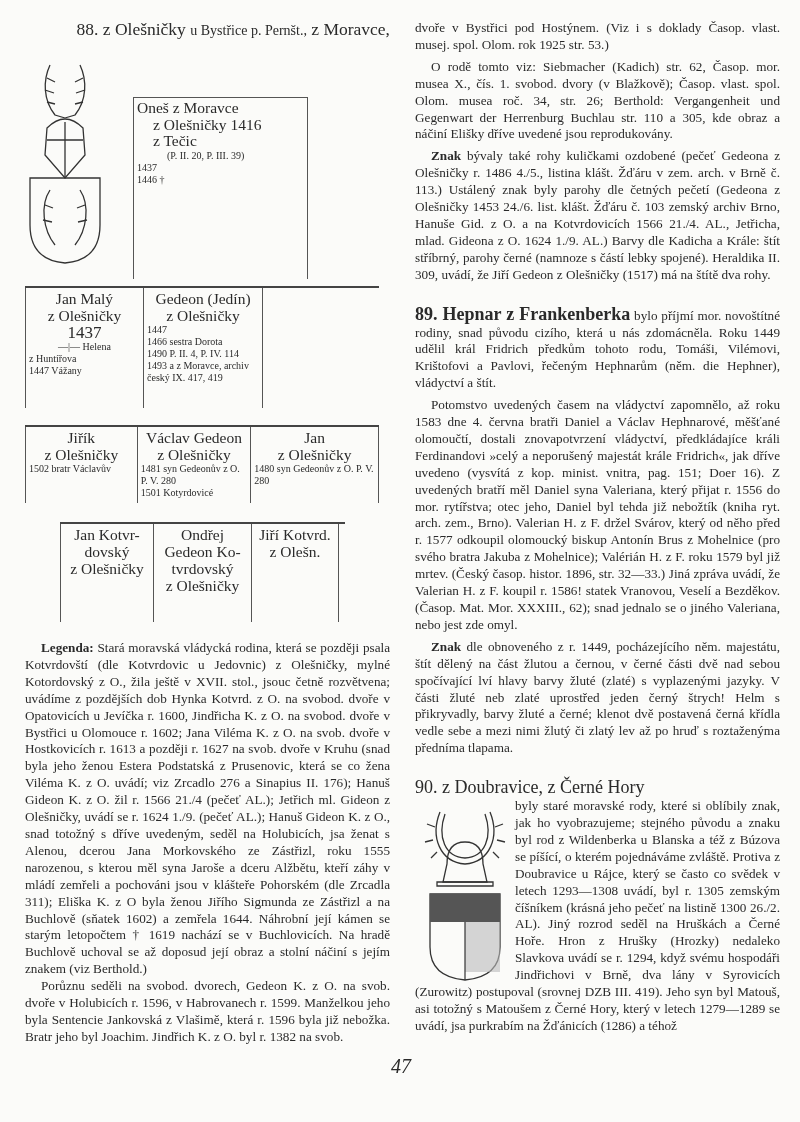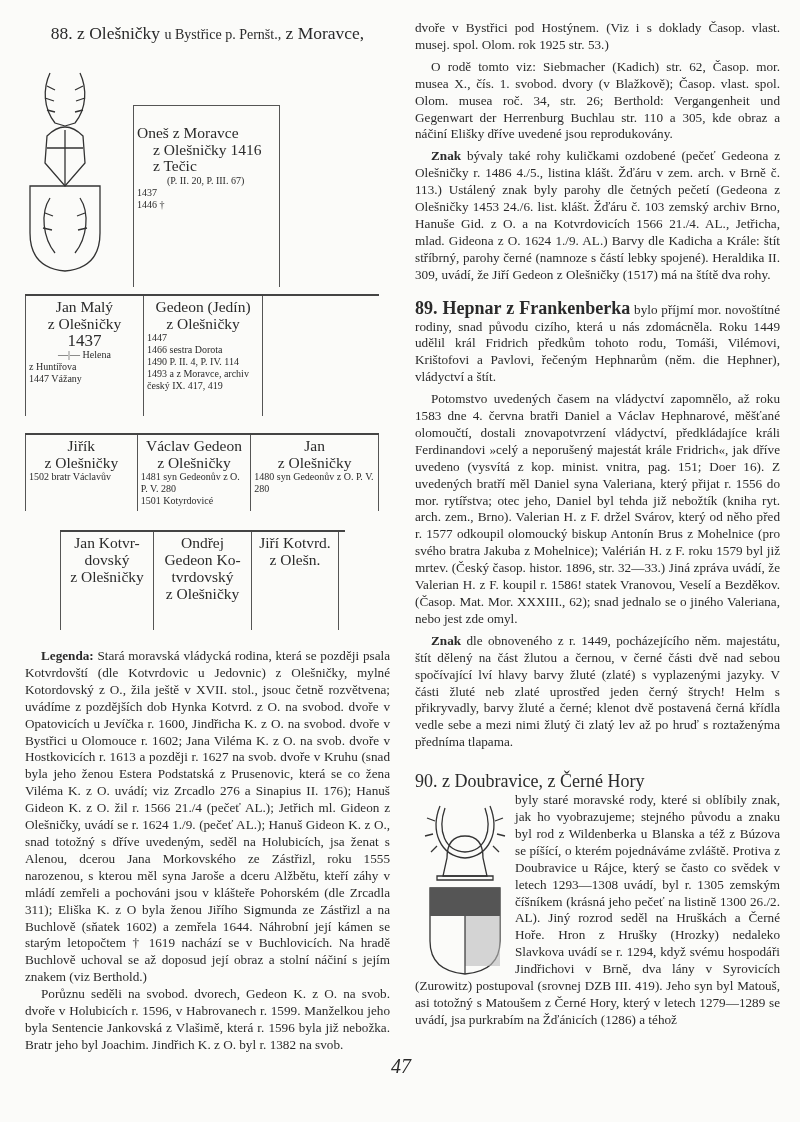--- a/index.html
+++ b/index.html
@@ -8,32 +8,32 @@
     font-family: "Liberation Serif", "DejaVu Serif", serif; color: #2a2a2a;
   }
   .col { position: absolute; top: 20px; width: 365px; font-size: 13.2px; line-height: 16.9px; }
   .col.left { left: 25px; }
   .col.right { left: 415px; }
   p { margin: 0; text-align: justify; }
   .indent { text-indent: 16px; }
   .gap { margin-top: 5px; }
   b.lead { font-weight: bold; }
 
-  .h88 { font-size: 17.5px; line-height: 27px; text-align: center; }
+  .h88 { font-size: 17.5px; line-height: 19px; text-align: right; }
   .h88 .small { font-size: 14px; }
   .h88 .line2 { padding-left: 90px; display: block; }
 
   .sec-head { font-size: 18px; font-weight: bold; }
 
   
   .tree { position: relative; height: 600px; }
   .arms88 { position: absolute; left: 0; top: 20px; width: 90px; height: 205px; }
   .box { position: absolute; border-left: 1px solid #555; border-right: 1px solid #555; }
   .box.top { border-top: 1px solid #555; }
-  .onesh { left: 108px; top: 57px; width: 147px; height: 182px; padding: 19px 3px; box-sizing: border-box; }
+  .onesh { left: 108px; top: 57px; width: 175px; height: 182px; padding: 2px 3px; box-sizing: border-box; }
   .onesh .name { font-size: 15.5px; line-height: 16.5px; }
   .onesh .sm { font-size: 10px; line-height: 12px; }
 
   .gen { position: absolute; left: 0; width: 354px; border-top: 2px solid #444; display: flex; }
   .gen .cell { border-left: 1px solid #555; box-sizing: border-box; padding: 2px 3px; }
   .gen .cell:last-child { border-right: 1px solid #555; }
   .cell .nm { font-size: 15.5px; line-height: 17px; text-align: center; }
   .cell .nm.big { font-size: 17px; }
   .cell .sm { font-size: 10px; line-height: 12px; }
   .g1 { top: 246px; height: 120px; }
@@ -65,21 +65,21 @@
         <path d="M5 118 L75 118 L75 165 Q75 200 40 203 Q5 200 5 165 Z"></path>
         <path d="M25 130 C15 145,18 170,30 185 M55 130 C65 145,62 170,50 185"></path>
         <path d="M20 145 l8 3 M18 160 l9 2 M60 145 l-8 3 M62 160 l-9 2"></path>
       </g>
     </svg>
 
     <div class="box top onesh">
       <div class="name">Oneš z Moravce</div>
       <div class="name" style="padding-left:16px">z Olešničky 1416</div>
       <div class="name" style="padding-left:16px">z Tečic</div>
-      <div class="sm" style="padding-left:30px">(P. II. 20, P. III. 67)</div>
+      <div class="sm" style="padding-left:30px">(P. II. 20, P. III. 39)</div>
       <div class="sm">1437</div>
       <div class="sm">1446 †</div>
     </div>
 
     <div class="gen g1">
       <div class="cell" style="width:118px">
         <div class="nm">Jan Malý</div>
         <div class="nm">z Olešničky</div>
         <div class="nm big">1437</div>
         <div class="sm" style="text-align:center">—|— Helena</div>
@@ -136,21 +136,21 @@
 
   <p class="indent"><b class="lead">Legenda:</b> <span>Stará moravská vládycká rodina, která se později psala Kotvrdovští (dle Kotvrdovic u Jedovnic) z Olešničky, mylné Kotordovský z O., žila ještě v XVII. stol., jsouc četně rozvětvena; uvádíme z pozdějších dob Hynka Kotvrd. z O. na svobod. dvoře v Opatovicích u Jevíčka r. 1600, Jindřicha K. z O. na svobod. dvoře v Bystřici u Olomouce r. 1602; Jana Viléma K. z O. na svob. dvoře v Hostkovicích r. 1613 a později r. 1627 na svob. dvoře v Kruhu (snad byla jeho ženou Estera Podstatská z Prusenovic, která se co žena Viléma K. z O. uvádí; viz Zrcadlo 276 a Sinapius II. 176); Hanuš Gideon K. z O. žil r. 1566 21./4 (pečeť AL.); Jetřich ml. Gideon z Olešničky, uvádí se r. 1624 1./9. (pečeť AL.); Hanuš Gideon K. z O., snad totožný s dříve uvedeným, seděl na Holubicích, jsa ženat s Alenou, dcerou Jana Morkovského ze Zástřizl, roku 1555 narozenou, s kterou měl syna Jaroše a dceru Alžbětu, kteří záhy v mládí zemřeli a pochováni jsou v klášteře Pohorském (dle Zrcadla 311); Eliška K. z O byla ženou Jiřího Sigmunda ze Zástřizl a na Buchlově (sňatek 1602) a zemřela 1644. Náhrobní její kámen se starým letopočtem † 1619 nachází se v Buchlovicích. Na hradě Buchlově uchoval se až doposud její obraz a stolní náčiní s jejím znakem (viz Berthold.)</span></p>
   <p class="indent"><span>Porůznu seděli na svobod. dvorech, Gedeon K. z O. na svob. dvoře v Holubicích r. 1596, v Habrovanech r. 1599. Manželkou jeho byla Sentencie Jankovská z Vlašimě, která r. 1596 byla již nebožka. Bratr jeho byl Joachim. Jindřich K. z O. byl r. 1382 na svob.</span></p>
 </div>
 
 <div class="col right">
   <p><span>dvoře v Bystřici pod Hostýnem. (Viz i s doklady Časop. vlast. musej. spol. Olom. rok 1925 str. 53.)</span></p>
   <p class="indent gap"><span>O rodě tomto viz: Siebmacher (Kadich) str. 62, Časop. mor. musea X., čís. 1. svobod. dvory (v Blažkově); Časop. vlast. spol. Olom. musea roč. 34, str. 26; Berthold: Vergangenheit und Gegenwart der Herrenburg Buchlau str. 110 a 305, kde obraz a náčiní Elišky dříve uvedené jsou reprodukovány.</span></p>
   <p class="indent gap"><b class="lead">Znak</b> <span>bývaly také rohy kuličkami ozdobené (pečeť Gedeona z Olešničky r. 1486 4./5., listina klášt. Žďáru v zem. arch. v Brně č. 113.) Ustálený znak byly parohy dle četných pečetí (Gedeona z Olešničky 1453 24./6. list. klášt. Žďáru č. 103 zemský archiv Brno, Hanuše Gid. z O. a na Kotvrdovicích 1566 21./4. AL., Jetřicha, mlad. Gideona z O. 1624 1./9. AL.) Barvy dle Kadicha a Krále: štít stříbrný, parohy černé (namnoze s částí lebky spojené). Heraldika II. 309, uvádí, že Jiří Gedeon z Olešničky (1517) má na štítě dva rohy.</span></p>
 
-  <p style="margin-top:16px"><span class="sec-head">89. Hepnar z Frankenberka</span> <span>bylo příjmí mor. novoštítné rodiny, snad původu cizího, která u nás zdomácněla. Roku 1449 udělil král Fridrich předkům tohoto rodu, Tomáši, Vilémovi, Krištofovi a Pavlovi, řečeným Hephnarům (něm. die Hephner), vládyctví a štít.</span></p>
+  <p style="margin-top:22px"><span class="sec-head">89. Hepnar z Frankenberka</span> <span>bylo příjmí mor. novoštítné rodiny, snad původu cizího, která u nás zdomácněla. Roku 1449 udělil král Fridrich předkům tohoto rodu, Tomáši, Vilémovi, Krištofovi a Pavlovi, řečeným Hephnarům (něm. die Hephner), vládyctví a štít.</span></p>
   <p class="indent gap"><span>Potomstvo uvedených časem na vládyctví zapomnělo, až roku 1583 dne 4. června bratři Daniel a Václav Hephnarové, měšťané olomoučtí, dostali znovapotvrzení vládyctví, předkládajíce králi Ferdinandovi »celý a neporušený majestát krále Fridrich«, jak dříve uvedeno (vysvítá z kop. minist. vnitra, pag. 151; Doer 16). Z uvedených bratří měl Daniel syna Valeriana, který přijat r. 1556 do mor. rytířstva; otec jeho, Daniel byl tehda již nebožtík (kniha ryt. arch. zem., Brno). Valerian H. z F. držel Svárov, který od něho před r. 1577 odkoupil olomoucký biskup Antonín Brus z Mohelnice (pro svého bratra Jakuba z Mohelnice); Valérián H. z F. roku 1579 byl již mrtev. (Český časop. histor. 1896, str. 32—33.) Jiná zpráva uvádí, že Valerian H. z F. koupil r. 1586! statek Vranovou, Veselí a Bezděkov. (Časop. Mat. Mor. XXXIII., 62); snad jednalo se o jiného Valeriana, nebo jest zde omyl.</span></p>
   <p class="indent gap"><b class="lead">Znak</b> <span>dle obnoveného z r. 1449, pocházejícího něm. majestátu, štít dělený na část žlutou a černou, v černé části dvě nad sebou spočívající lví hlavy barvy žluté (zlaté) s vyplazenými jazyky. V části žluté neb zlaté uprostřed jeden černý štrych! Helm s přikryvadly, barvy žluté a černé; klenot dvě postavená černá křídla vedle sebe a mezi nimi žlutý či zlatý lev až po hruď s roztaženýma předníma tlapama.</span></p>
 
   <div class="wrap90" style="margin-top:22px">
     <p><span class="sec-head" style="font-weight:normal">90. z Doubravice, z Černé Hory</span></p>
     <svg class="float" viewBox="0 0 100 180">
       <g fill="none" stroke="#333" stroke-width="1.3">
         <path d="M25 10 C15 35,25 60,50 62 C75 60,85 35,75 10"></path>
         <path d="M30 12 C22 35,30 55,50 56 C70 55,78 35,70 12"></path>
         <path d="M20 25 l-8 -3 M18 38 l-8 2 M22 50 l-6 6 M80 25 l8 -3 M82 38 l8 2 M78 50 l6 6"></path>

